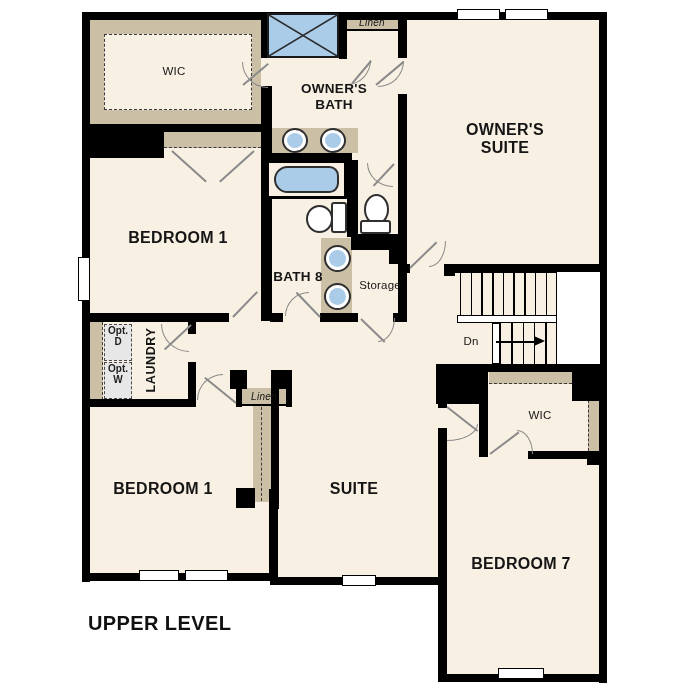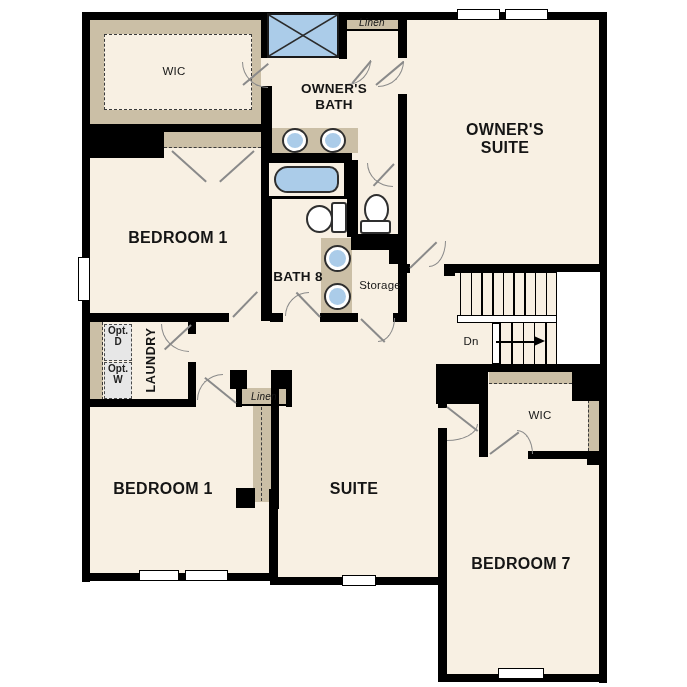--- a/index.html
+++ b/index.html
@@ -191,14 +191,15 @@
   <span class="lbl md" style="left:298px;top:277px">BATH 8</span>
   <span class="lbl sm" style="left:380px;top:286px">Storage</span>
   <span class="lbl vert" style="left:151px;top:360px;font-weight:bold">LAUNDRY</span>
   <span class="lbl" style="left:163px;top:489px">BEDROOM 1</span>
   <span class="lbl xs" style="left:264px;top:397px">Linen</span>
   <span class="lbl" style="left:354px;top:489px">SUITE</span>
   <span class="lbl sm" style="left:540px;top:416px">WIC</span>
   <span class="lbl" style="left:521px;top:564px">BEDROOM 7</span>
   <span class="lbl sm" style="left:471px;top:342px">Dn</span>
 
+  <span class="title">UPPER LEVEL</span>
 
 </div>
 
 </body></html>

